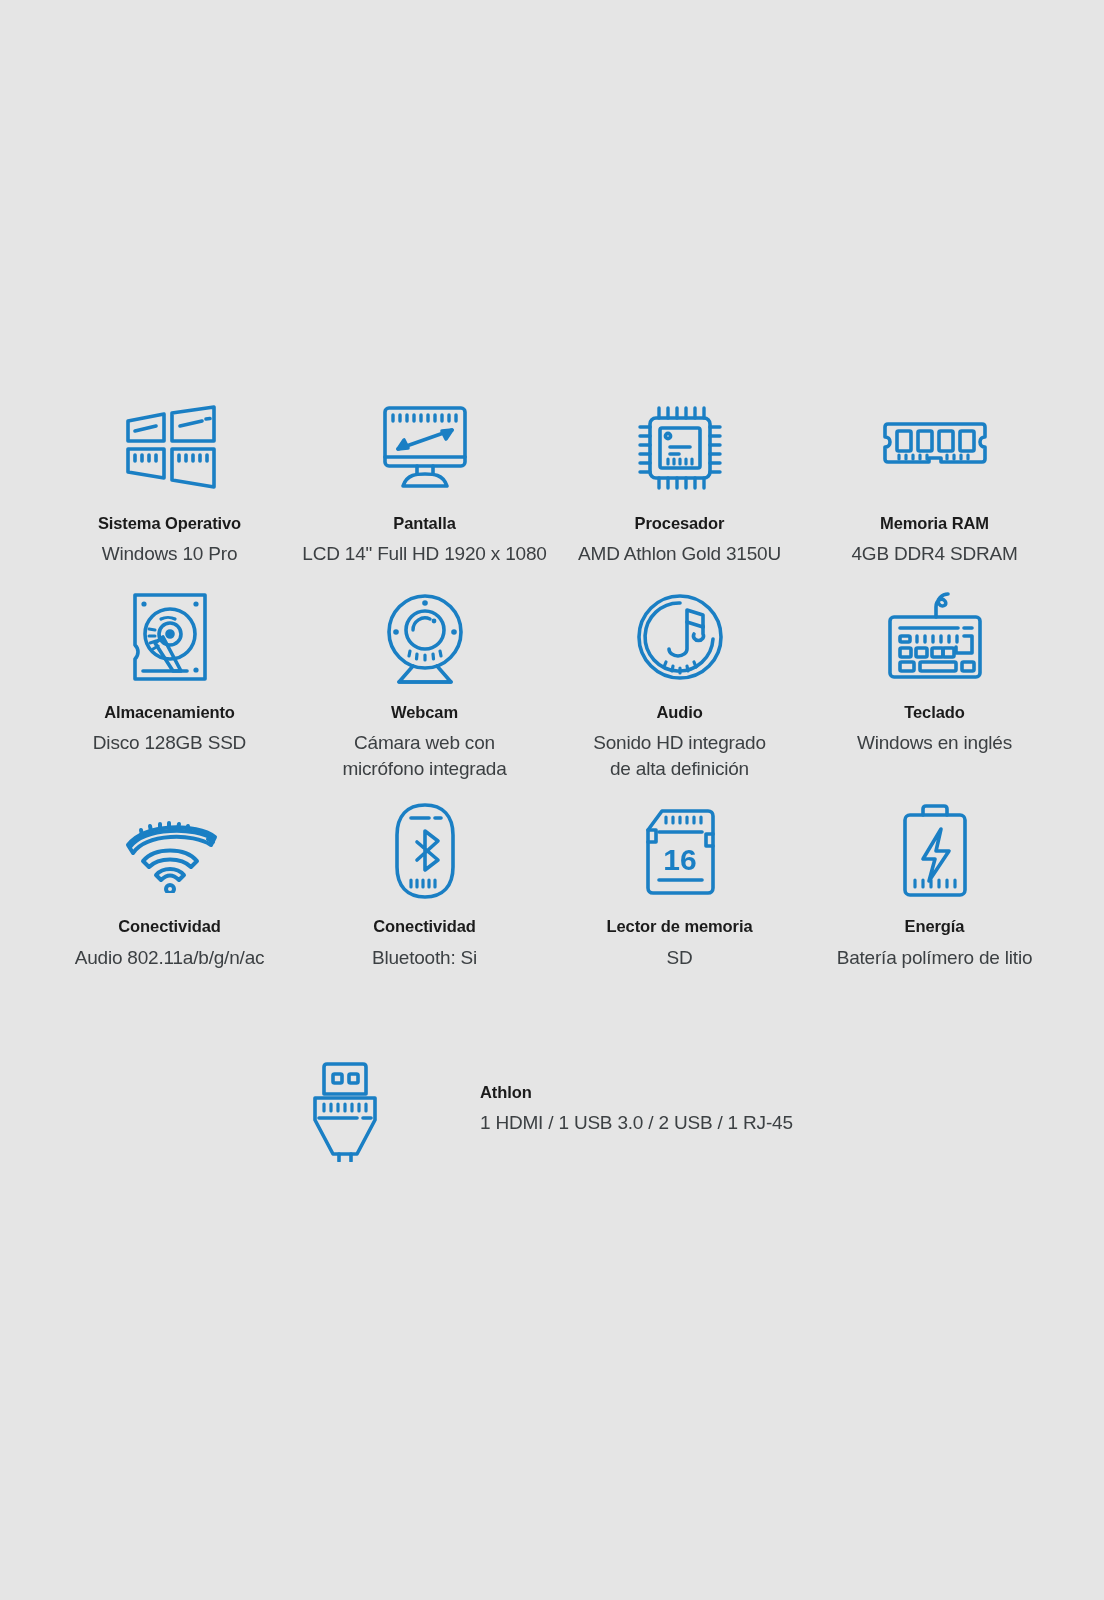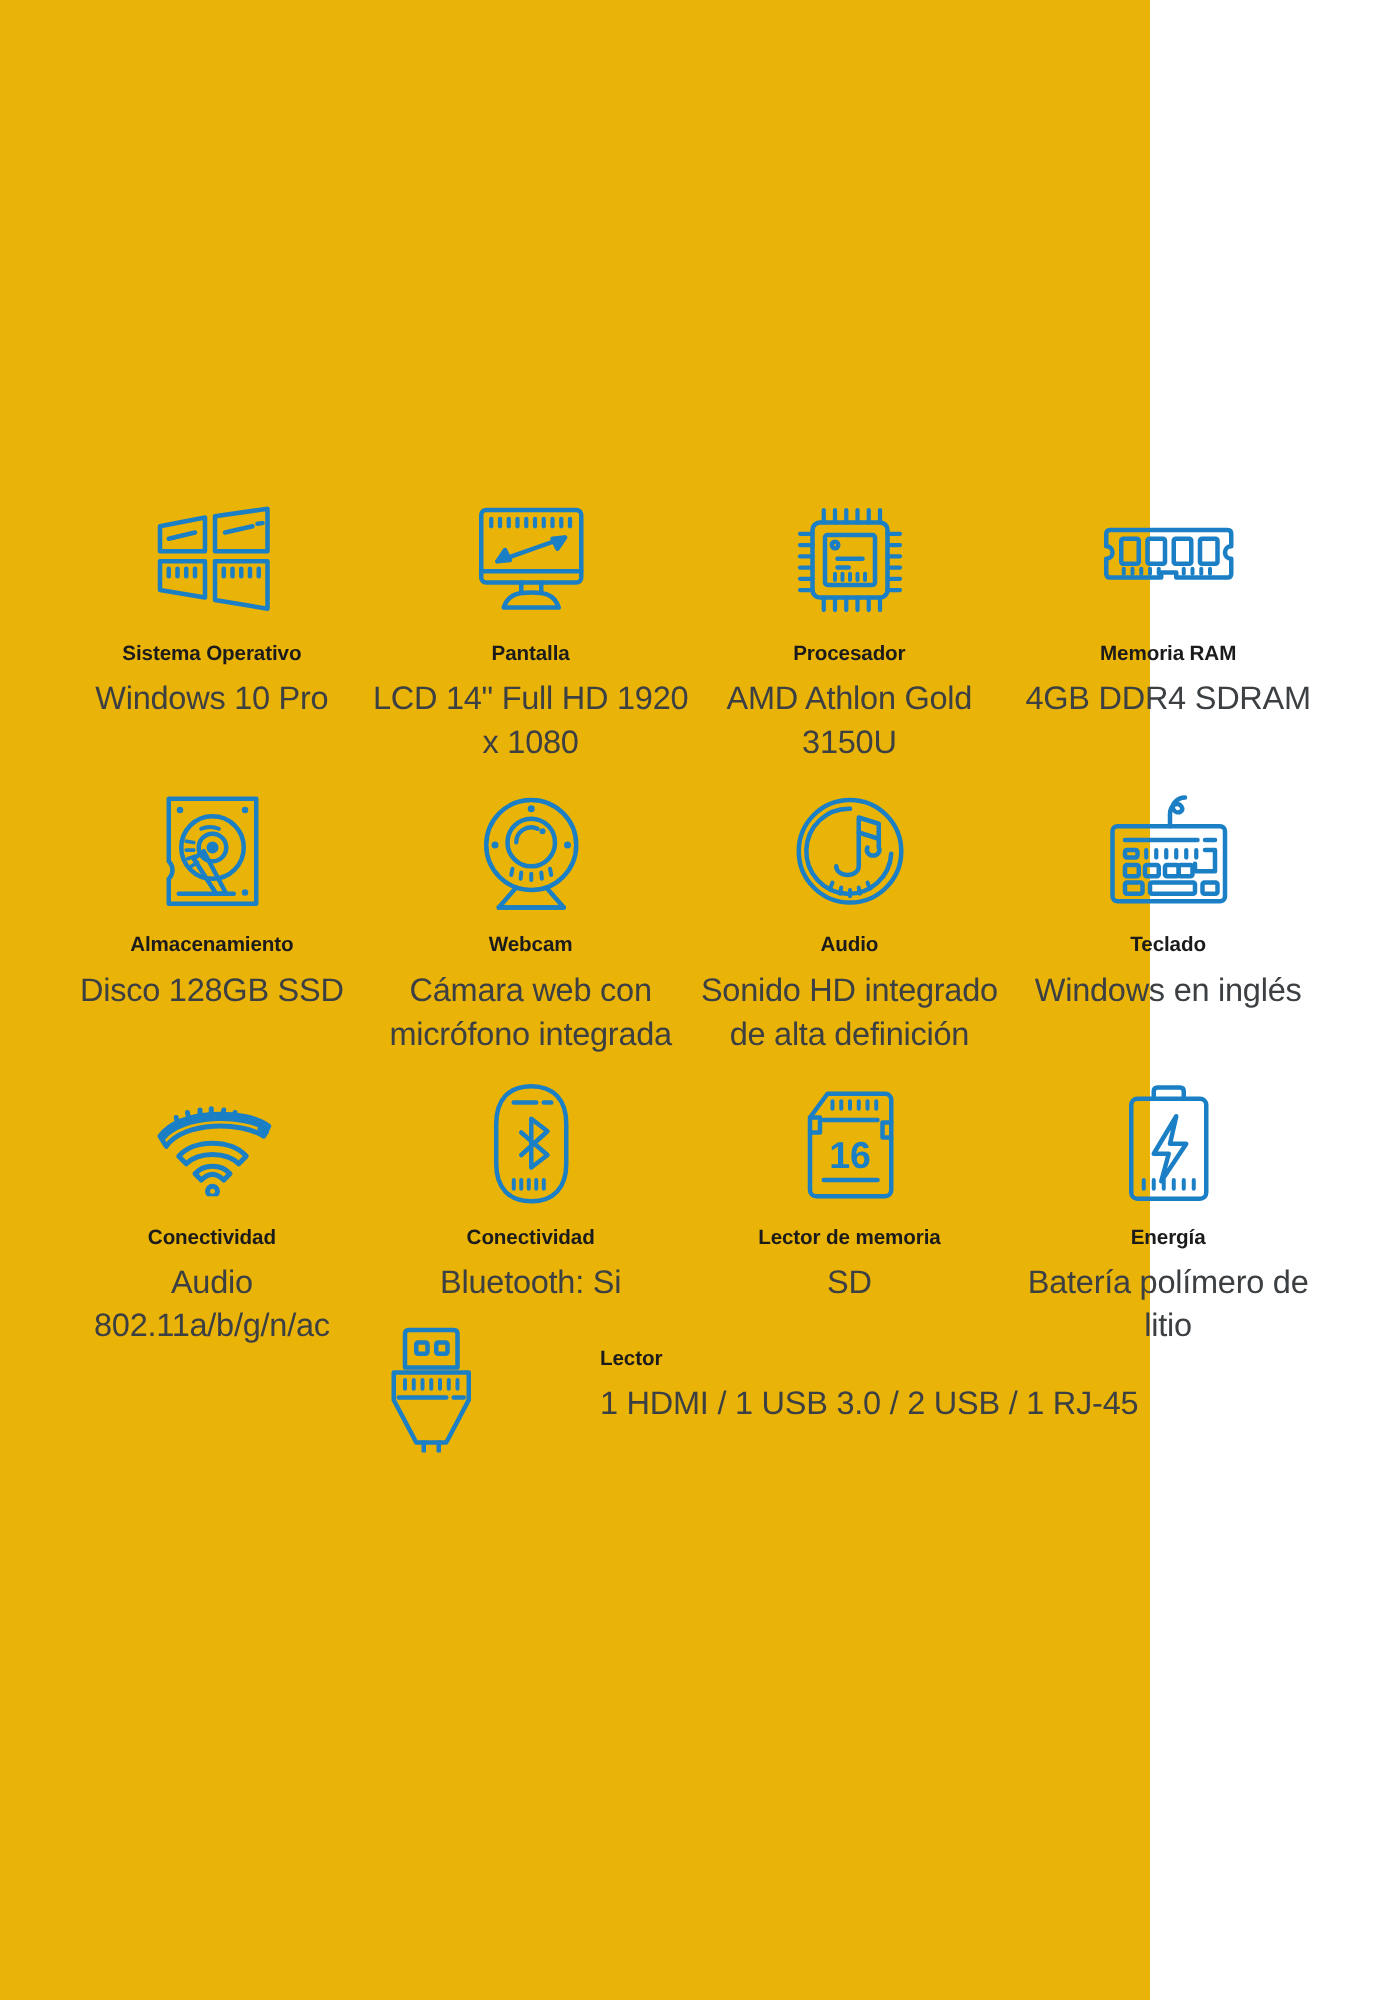--- a/index.html
+++ b/index.html
@@ -9,23 +9,23 @@
   }
   body {
     width: 1104px;
     height: 1600px;
     font-family: "Liberation Sans", sans-serif;
     color: #202124;
     overflow: hidden;
   }
   .sheet {
     position: relative;
-    width: 920px;
+    width: 1104px;
     height: 1600px;
-    background: #eab308;
+    background: #e5e5e5;
   }
   .specs-grid {
     position: absolute;
     top: 400px;
     left: 42px;
     width: 1020px;
     display: grid;
     grid-template-columns: repeat(4, 255px);
     row-gap: 22px;
   }
@@ -46,21 +46,21 @@
     display: block;
   }
   .spec-title {
     font-size: 16.5px;
     font-weight: bold;
     color: #1b1b1b;
     line-height: 1.35;
     letter-spacing: -0.1px;
   }
   .spec-value {
-    font-size: 26px;
+    font-size: 19px;
     font-weight: normal;
     color: #3c4043;
     line-height: 1.35;
     margin-top: 7px;
     letter-spacing: -0.2px;
     white-space: pre-line;
   }
   
   .ports-row {
     position: absolute;
@@ -429,18 +429,18 @@
           <line x1="54" y1="46" x2="54" y2="53"></line>
           <line x1="61" y1="46" x2="61" y2="53"></line>
         </g>
         <line x1="14" y1="60" x2="52" y2="60"></line>
         <line x1="58" y1="60" x2="66" y2="60"></line>
         <line x1="34" y1="96" x2="34" y2="103"></line>
         <line x1="46" y1="96" x2="46" y2="103"></line>
       </svg>
     </div>
     <div class="ports-text">
-      <div class="spec-title">Lector</div>
+      <div class="spec-title">Athlon</div>
       <div class="spec-value">1 HDMI / 1 USB 3.0 / 2 USB / 1 RJ-45</div>
     </div>
   </div>
 
 </div>
 
 </body></html>

